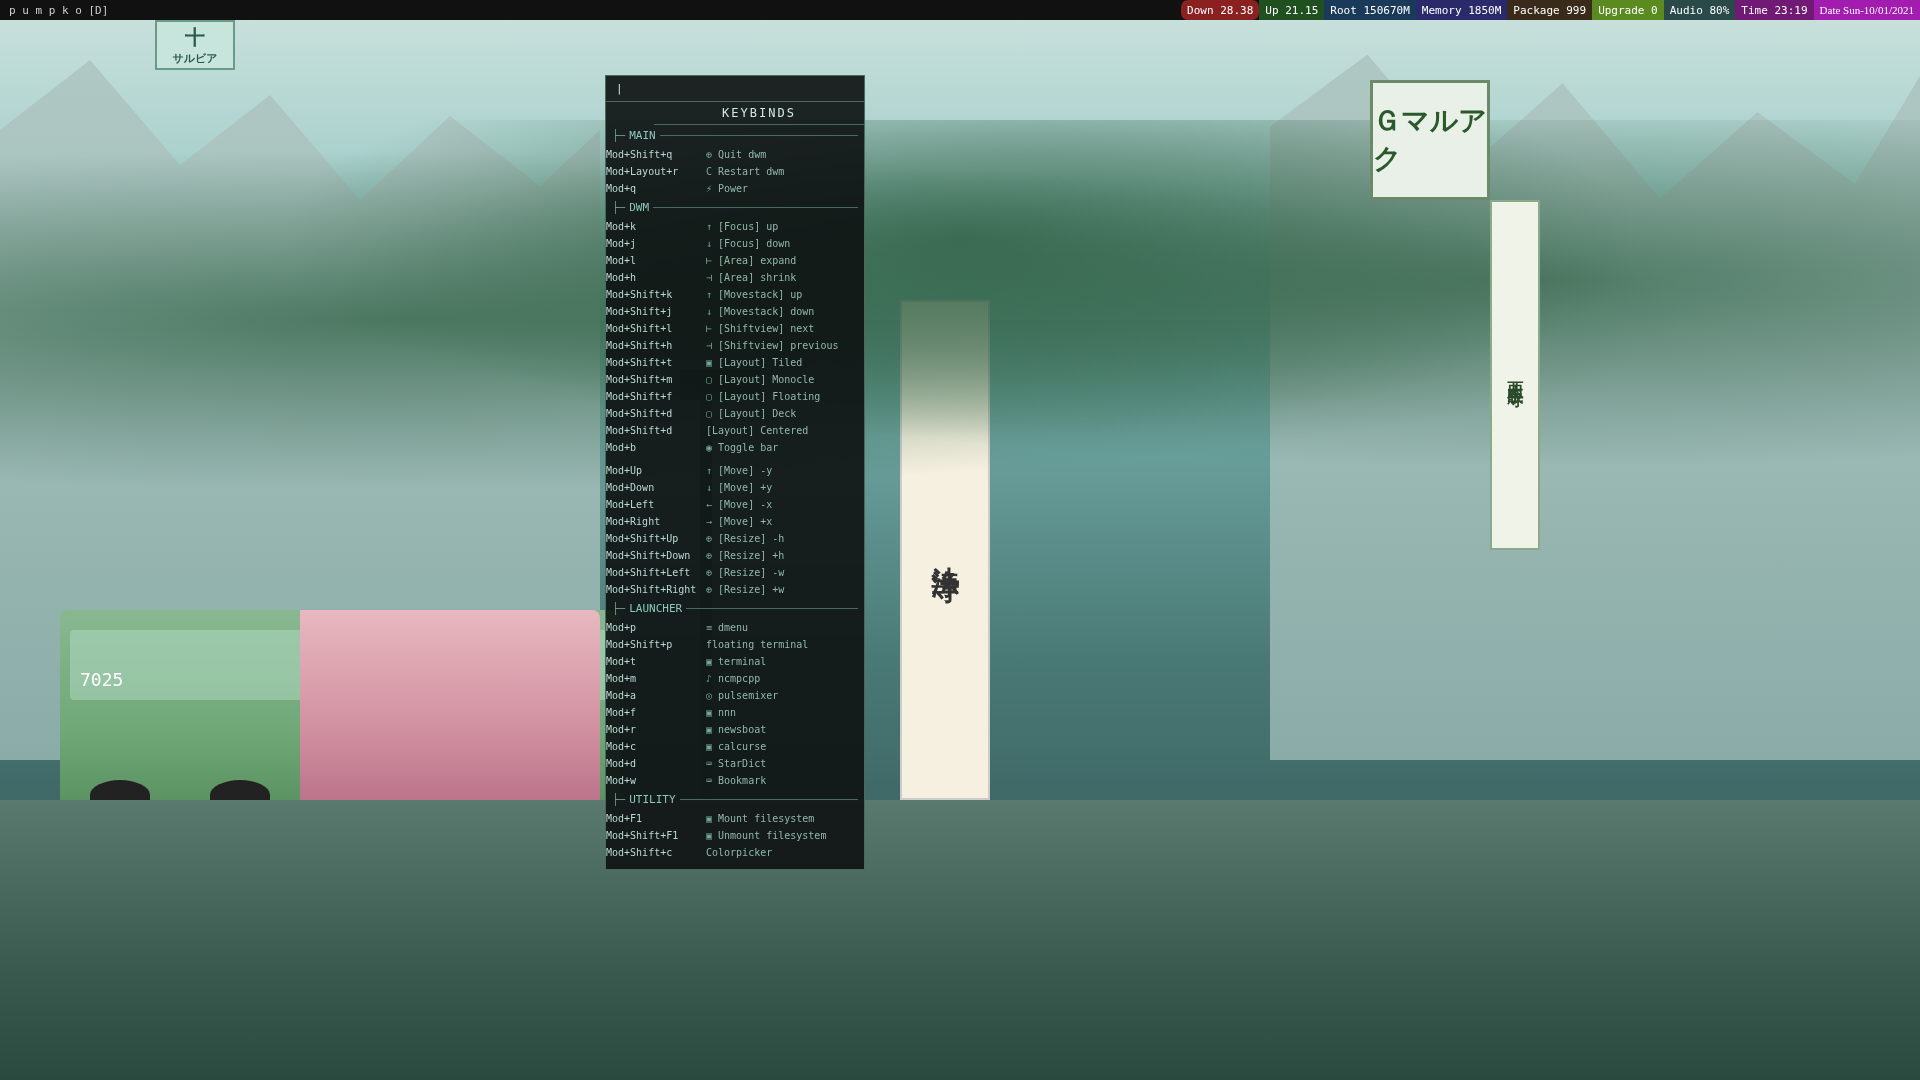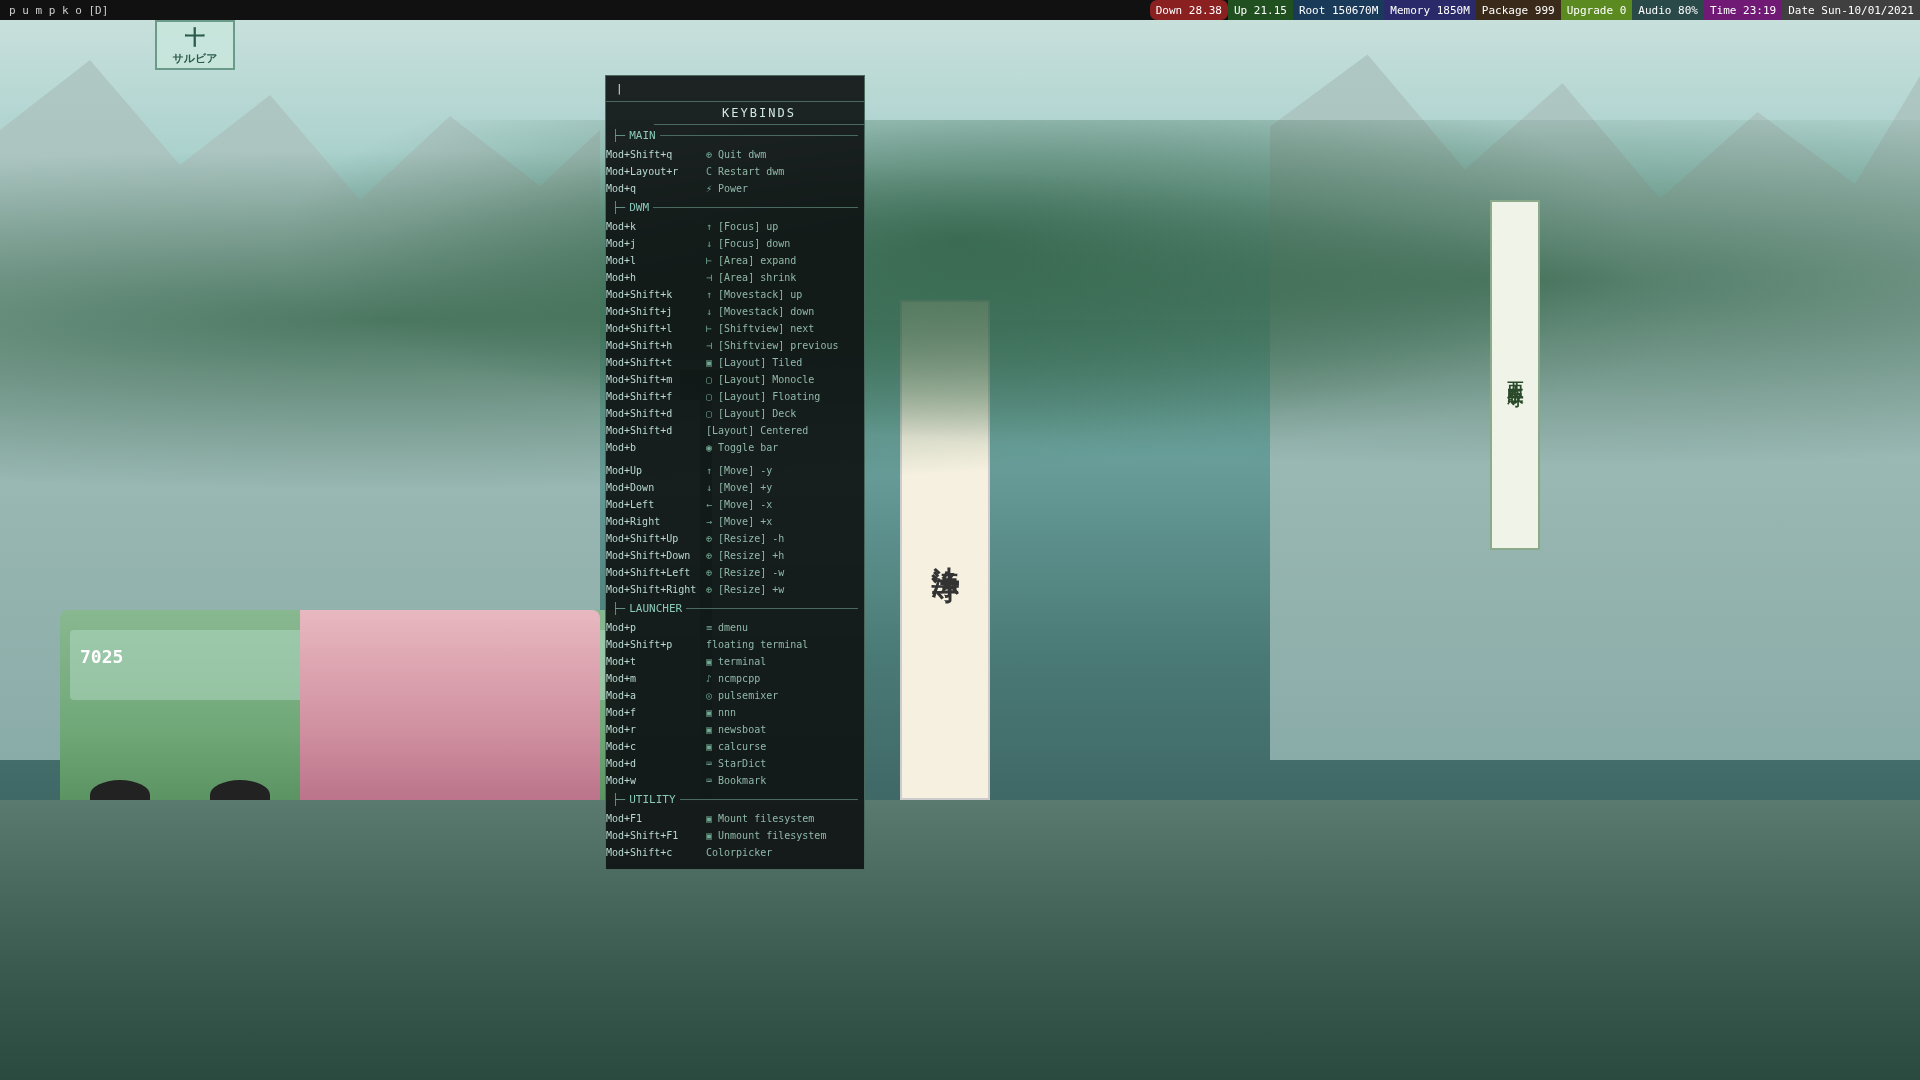--- a/index.html
+++ b/index.html
@@ -45,21 +45,21 @@
       color: #eee;
     }
     .tb-down { background: #8b2020; color: #fff; border-radius: 7px; }
     .tb-up { background: #205020; color: #fff; }
     .tb-root { background: #1a3a5a; color: #fff; }
     .tb-memory { background: #2a2a6a; color: #fff; }
     .tb-package { background: #3a2a1a; color: #fff; }
     .tb-upgrade { background: #5a8a20; color: #fff; }
     .tb-audio { background: #2a4a4a; color: #fff; }
     .tb-time { background: #701a75; color: #fff; }
-    .tb-date { background: #404040; color: #fff; }
+    .tb-date { background: #a21caf; color: #fff; font-family: Liberation Serif, serif; }
 
     
     #bg {
       position: absolute;
       top: 20px;
       left: 0;
       width: 100%;
       height: 1060px;
       background: linear-gradient(180deg, #b8d4d0 0%, #8fbfbb 20%, #6aa09c 40%, #4a7a76 60%, #3a6060 80%, #2a4a4a 100%);
       overflow: hidden;
@@ -332,29 +332,30 @@
 <div id="bg">
   <div class="bg-sky"></div>
   <div class="bg-buildings-left"></div>
   <div class="bg-buildings-right"></div>
 
   <div class="train">
     <div style="position:absolute;bottom:0;left:30px;width:60px;height:30px;background:#222;border-radius:50% 50% 0 0;"></div>
     <div style="position:absolute;bottom:0;left:150px;width:60px;height:30px;background:#222;border-radius:50% 50% 0 0;"></div>
     <div style="position:absolute;bottom:0;left:340px;width:60px;height:30px;background:#222;border-radius:50% 50% 0 0;"></div>
     <div style="position:absolute;bottom:0;left:460px;width:60px;height:30px;background:#222;border-radius:50% 50% 0 0;"></div>
-    <div style="position:absolute;top:36px;left:20px;font-size:18px;font-weight:bold;color:#fff;font-family:monospace;">7025</div>
+    <div style="position:absolute;top:59px;left:20px;font-size:18px;font-weight:normal;color:#fff;font-family:monospace;">7025</div>
   </div>
   <div class="train-pink"></div>
 
   <div class="tram-post"></div>
   <div class="tram-light"></div>
 
   <div class="sign-board">法浄寺</div>
 
+  <div class="store-sign">Ｇマルアク</div>
   <div class="vertical-sign">西本販寺</div>
 
   <div class="bg-ground"></div>
   <div class="bg-green-overlay"></div>
 </div>
 
 <div class="logo-box">
   <div style="text-align:center;">
     <div style="font-size:20px;font-weight:bold;color:#2a5a4a;">十</div>
     <div style="font-size:11px;color:#2a5a4a;">サルビア</div>

